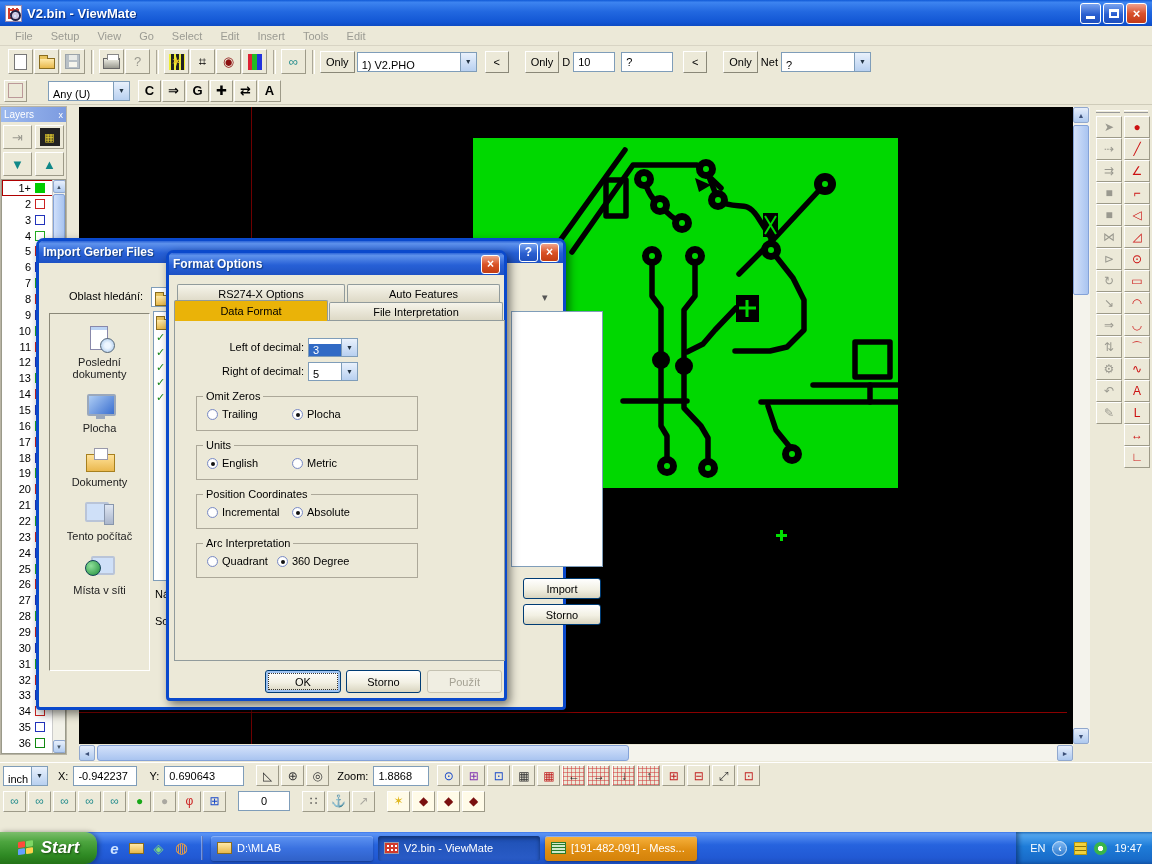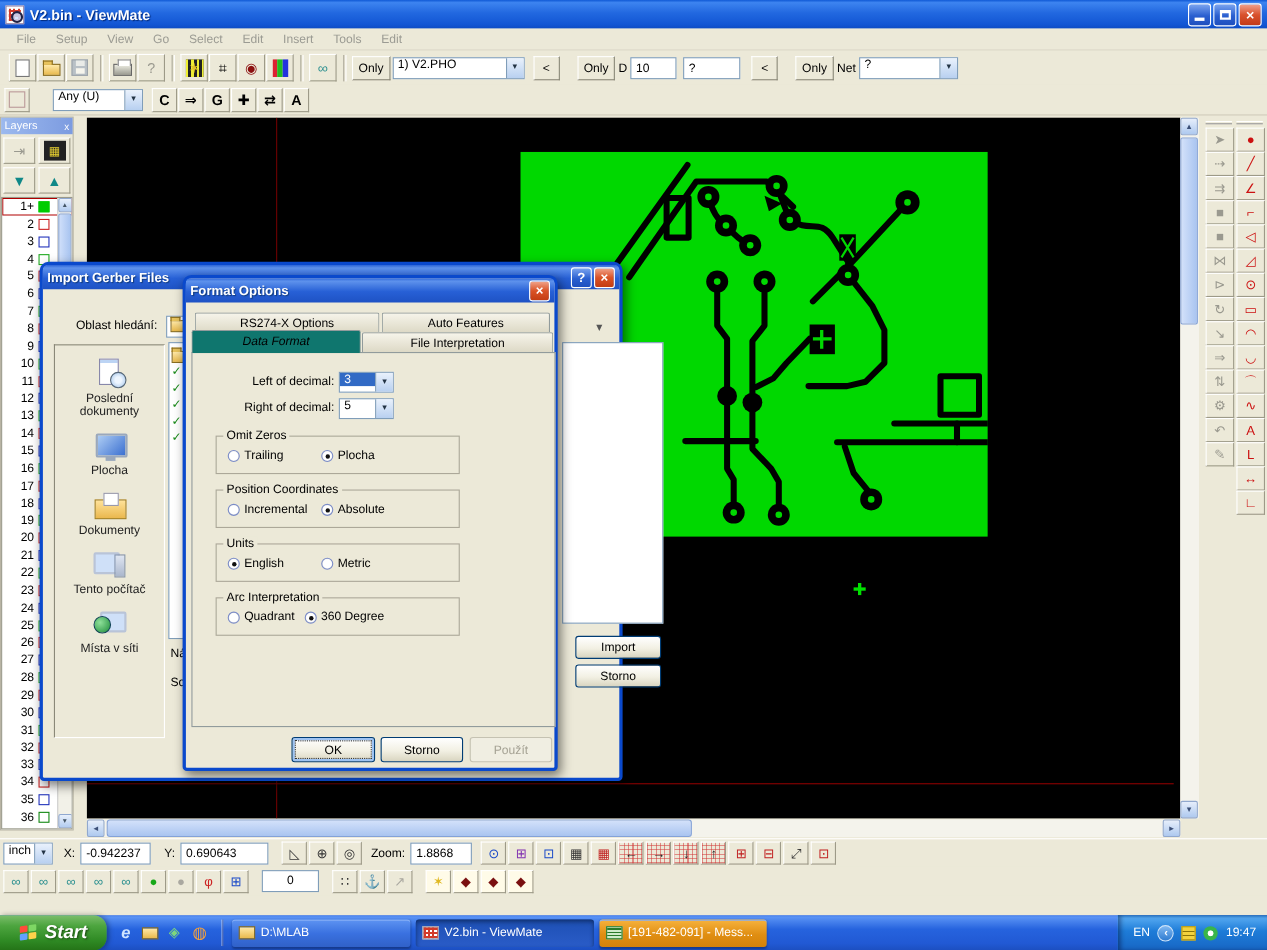--- a/index.html
+++ b/index.html
@@ -37,21 +37,21 @@
 .tbar2 { position:absolute; left:0; top:77px; width:1152px; height:28px; background:#ECE9D8;
   border-bottom:1px solid #cfccba; display:flex; align-items:center; padding-left:4px; }
 .tbtn { width:25px; height:25px; background:#ECE9D8; border:1px solid; border-color:#fff #9d9a88 #9d9a88 #fff;
   display:flex; align-items:center; justify-content:center; margin-right:1px; }
 .tbtn.sm { width:23px; height:22px; }
 .tsep { width:3px; height:24px; border-left:1px solid #aca899; border-right:1px solid #fff; margin:0 5px; }
 .gi { font-size:13px; line-height:1; }
 .gray { color:#9a998f; } .yellow { color:#e0c028; } .darkred { color:#8c1010; }
 .onlybtn { font-size:11px; padding:2px 5px; height:22px; background:#ECE9D8; border:1px solid;
   border-color:#fff #8a8878 #8a8878 #fff; display:flex; align-items:center; }
-.combo { display:flex; align-items:flex-start; background:#fff; border:1px solid #7F9DB9; height:20px; }
+.combo { display:flex; align-items:flex-end; background:#fff; border:1px solid #7F9DB9; height:20px; }
 .combo .cval { flex:1; padding:0 4px; white-space:nowrap; overflow:hidden; }
 .combo .carr { width:16px; height:100%; background:linear-gradient(180deg,#E9F1FC,#B8D0F0);
   border-left:1px solid #7F9DB9; display:flex; align-items:center; justify-content:center;
   font-size:7px; color:#234; }
 .field { background:#fff; border:1px solid #7F9DB9; height:20px; padding:0 4px; display:flex; align-items:center; }
 .lblt { margin:0 3px; }
 
 
 .ic-page { width:13px; height:16px; background:#fff; border:1px solid #777; }
 .ic-folder { width:16px; height:11px; background:linear-gradient(#ffe9a8,#e8b94c); border:1px solid #8a6d1f; position:relative; margin-top:3px; }
@@ -157,21 +157,21 @@
   background:radial-gradient(circle at 35% 35%,#8fe09a,#1e8c3a); border:1px solid #145; }
 .filelist { position:absolute; left:114px; top:70px; width:352px; height:270px; background:#fff;
   border:1px solid #7F9DB9; padding:3px 2px; }
 .fitem { height:15px; display:flex; align-items:center; color:#1a8a1a; font-weight:bold; font-size:11px; }
 .preview { position:absolute; left:472px; top:70px; width:92px; height:256px; background:#fff; border:1px solid #7F9DB9; }
 .cliplabel { position:absolute; width:17px; overflow:hidden; white-space:nowrap; }
 
 
 .gtab { position:absolute; height:18px; border:1px solid #919b9c; border-bottom:none; border-radius:2px 2px 0 0;
   background:linear-gradient(#f6f4ea,#ddd9c6); display:flex; align-items:center; justify-content:center; z-index:2; }
-.gtab.active { background:#0f766e; z-index:4; height:21px;font-style:italic; }
+.gtab.active { background:#eab308; z-index:4; height:21px; }
 .gpanel { position:absolute; left:5px; top:67px; width:331px; height:341px; border:1px solid #919b9c; background:#ECE9D8; z-index:1; }
 .glbl { position:absolute; width:115px; text-align:right; z-index:5; }
 .gcombo { position:absolute; width:50px; height:19px; z-index:5; }
 .cval.sel { background:#316ac5; color:#fff; }
 .ggroups { position:absolute; left:27px; top:143px; width:222px; z-index:5; }
 .grp { position:relative; border:1px solid #aca899; height:35px; margin-bottom:14px; }
 .grp .legend { position:absolute; top:-7px; left:6px; background:#ECE9D8; padding:0 3px; }
 .grp .opts { display:flex; padding:11px 0 0 10px; }
 .opt { display:flex; align-items:center; }
 .grp .opt:first-child { width:85px; }
@@ -803,42 +803,42 @@
             <span class="rdo"></span>
             <span>Trailing</span>
           </span>
             <span class="opt checked">
             <span class="rdo"></span>
             <span>Plocha</span>
           </span>
           </div>
       </div>
         <div class="grp">
+        <span class="legend">Units</span>
+        <div class="opts">
+            <span class="opt checked">
+            <span class="rdo"></span>
+            <span>English</span>
+          </span>
+            <span class="opt">
+            <span class="rdo"></span>
+            <span>Metric</span>
+          </span>
+          </div>
+      </div>
+        <div class="grp">
         <span class="legend">Position Coordinates</span>
         <div class="opts">
             <span class="opt">
             <span class="rdo"></span>
             <span>Incremental</span>
           </span>
             <span class="opt checked">
             <span class="rdo"></span>
             <span>Absolute</span>
-          </span>
-          </div>
-      </div>
-        <div class="grp">
-        <span class="legend">Units</span>
-        <div class="opts">
-            <span class="opt checked">
-            <span class="rdo"></span>
-            <span>English</span>
-          </span>
-            <span class="opt">
-            <span class="rdo"></span>
-            <span>Metric</span>
           </span>
           </div>
       </div>
         <div class="grp">
         <span class="legend">Arc Interpretation</span>
         <div class="opts">
             <span class="opt">
             <span class="rdo"></span>
             <span>Quadrant</span>
           </span>

